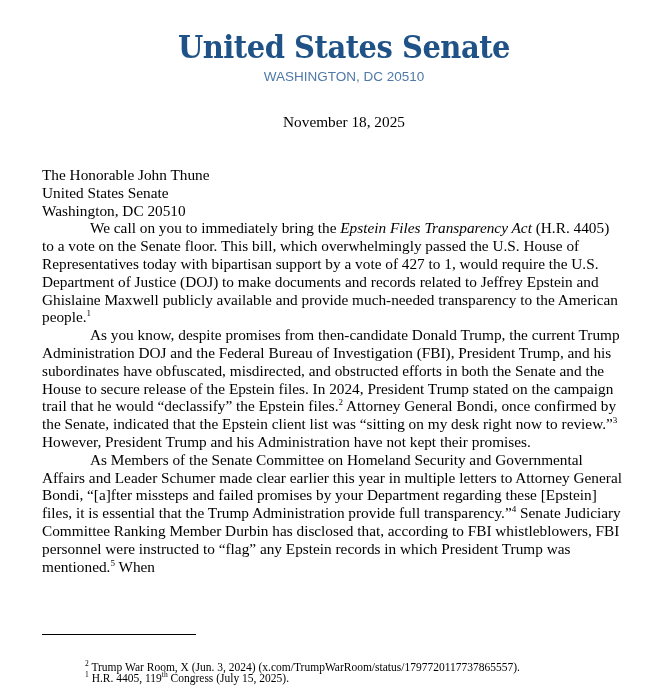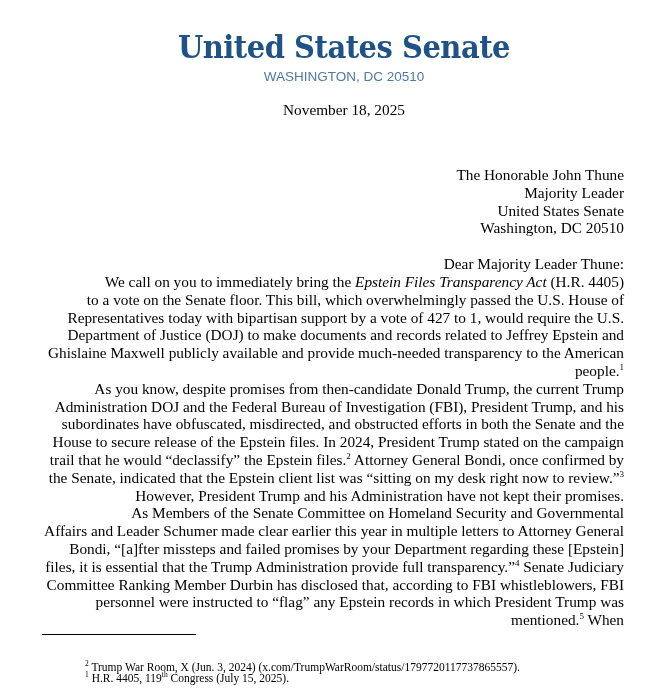--- a/index.html
+++ b/index.html
@@ -37,37 +37,36 @@
       display: block;
       font-family: "Liberation Sans", "DejaVu Sans", sans-serif;
       font-size: 13.5px;
       line-height: 18px;
       color: #4f79a6;
       margin-top: 2px;
       margin-left: 30px;
     }
     .date {
       position: absolute;
-      top: 100px;
+      top: 112px;
       left: 0;
       width: 658px;
       text-align: center;
       font-size: 15.3px;
       line-height: 20px;
       padding-left: 30px;
       box-sizing: border-box;
     }
     .body-text {
       position: absolute;
       left: 42px;
       top: 166px;
       width: 582px;
       font-size: 15.3px;
       line-height: 17.8px;
-      text-align: right;
     }
     .addr-line { display: block; }
     .salutation { margin-top: 18px; }
     p {
       margin: 0;
       text-indent: 0;
     }
     .para {
       text-indent: 48px;
     }
@@ -101,26 +100,24 @@
 <div class="letterhead">
   <span class="senate-title">United States Senate</span>
   <span class="senate-sub">WASHINGTON, DC 20510</span>
 </div>
 
 <div class="date">November 18, 2025</div>
 
 <div class="body-text">
   <div>
     <span class="addr-line">The Honorable John Thune</span>
-    <span class="addr-line">Majority Leader</span>
     <span class="addr-line">United States Senate</span>
     <span class="addr-line">Washington, DC 20510</span>
   </div>
 
-  <p class="salutation">Dear Majority Leader Thune:</p>
 
   <p class="para"><span>We call on you to immediately bring the </span><em>Epstein Files Transparency Act</em><span> (H.R. 4405) to a vote on the Senate floor. This bill, which overwhelmingly passed the U.S. House of Representatives today with bipartisan support by a vote of 427 to 1, would require the U.S. Department of Justice (DOJ) to make documents and records related to Jeffrey Epstein and Ghislaine Maxwell publicly available and provide much-needed transparency to the American people.</span><sup>1</sup></p>
 
   <p class="para"><span>As you know, despite promises from then-candidate Donald Trump, the current Trump Administration DOJ and the Federal Bureau of Investigation (FBI), President Trump, and his subordinates have obfuscated, misdirected, and obstructed efforts in both the Senate and the House to secure release of the Epstein files. In 2024, President Trump stated on the campaign trail that he would “declassify” the Epstein files.</span><sup>2</sup><span> Attorney General Bondi, once confirmed by the Senate, indicated that the Epstein client list was “sitting on my desk right now to review.”</span><sup>3</sup><span> However, President Trump and his Administration have not kept their promises.</span></p>
 
   <p class="para"><span>As Members of the Senate Committee on Homeland Security and Governmental Affairs and Leader Schumer made clear earlier this year in multiple letters to Attorney General Bondi, “[a]fter missteps and failed promises by your Department regarding these [Epstein] files, it is essential that the Trump Administration provide full transparency.”</span><sup>4</sup><span> Senate Judiciary Committee Ranking Member Durbin has disclosed that, according to FBI whistleblowers, FBI personnel were instructed to “flag” any Epstein records in which President Trump was mentioned.</span><sup>5</sup><span> When</span></p>
 </div>
 
 <div class="footnote-rule"></div>
 

